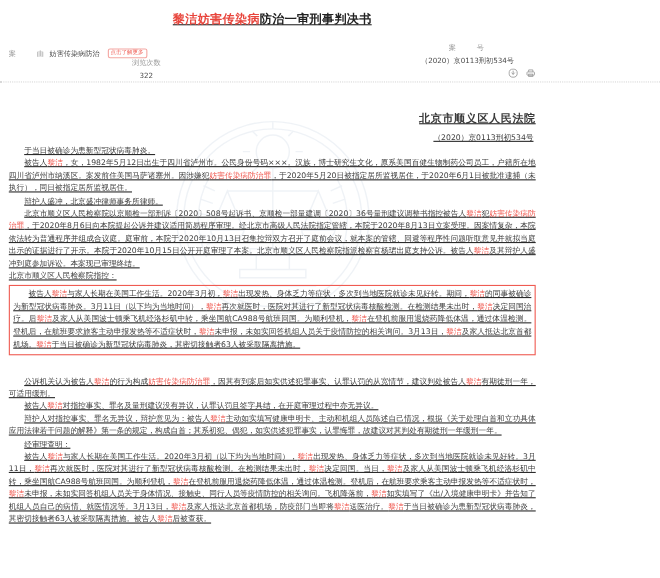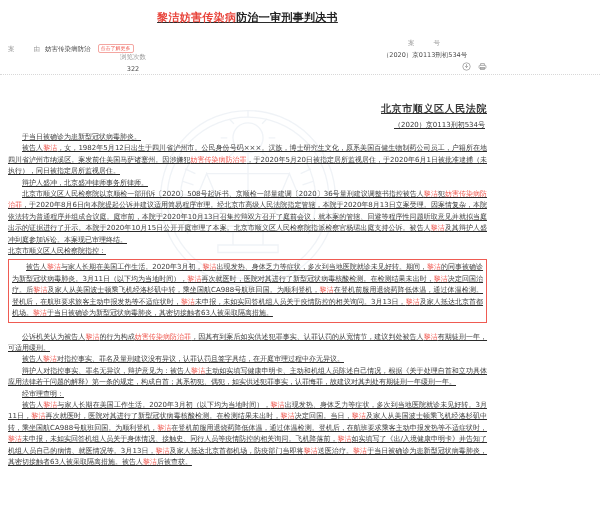--- a/index.html
+++ b/index.html
@@ -148,21 +148,21 @@
     text-align: justify;
     text-justify: inter-ideograph;
     text-indent: 14px;
   }
   p.para.noindent { text-indent: 0; }
 
   
   .excerpt {
     position: relative;
     border: 1px solid #ef5b52;
-    margin: 2px 0 9px 0;
+    margin: 2px 0 19px 0;
     padding: 2px 3px 2px 3px;
     box-sizing: border-box;
   }
   .excerpt p.para { text-indent: 14px; }
 </style>
 </head>
 <body>
 
 <div class="page">
 

